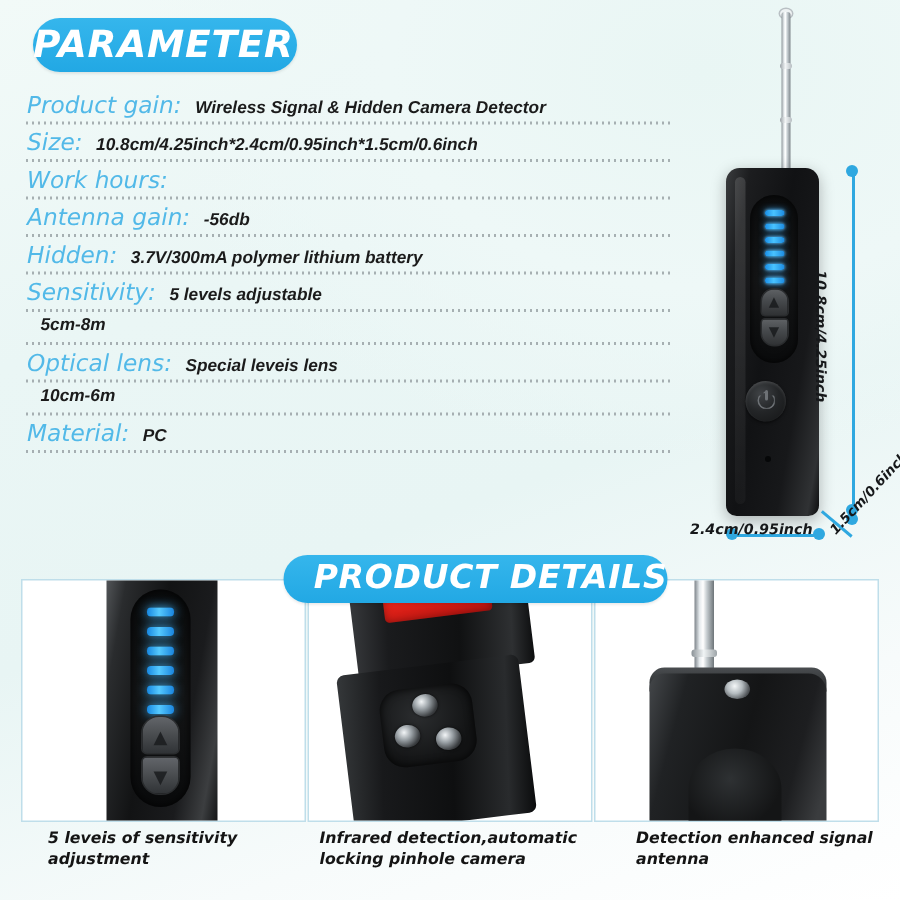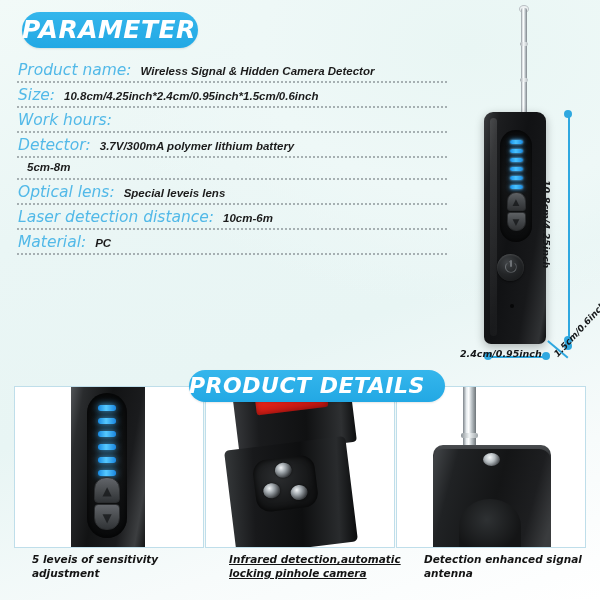--- a/index.html
+++ b/index.html
@@ -29,21 +29,21 @@
   }
 
   .pill-badge {
     display: inline-block;
     background: linear-gradient(180deg, #35b6ec 0%, #22a8e4 100%);
     color: #ffffff;
     font-weight: bold;
     font-style: italic;
     letter-spacing: 0.5px;
     border-radius: 40px;
-    text-align: left;
+    text-align: right;
     white-space: nowrap;
     box-shadow: 0 1px 2px rgba(0,0,0,0.10);
   }
 
   #parameter-badge {
     position: absolute;
     left: 22px; top: 12px;
     width: 176px; height: 36px;
     line-height: 36px;
     font-size: 25px;
@@ -301,21 +301,21 @@
     top: 166px;
     width: 190px;
     color: #141414;
     font-size: 10.5px;
     font-style: italic;
     font-weight: bold;
     line-height: 14px;
     font-family: "DejaVu Sans", sans-serif;
   }
   #caption-1 { left: 32px; width: 175px; }
-  #caption-2 { left: 229px; width: 185px; text-decoration: underline; }
+  #caption-2 { left: 213px; width: 185px; }
   #caption-3 { left: 424px; width: 175px; }
 
   
   #p1-body {
     position: absolute;
     left: 56px; top: -8px;
     width: 74px; height: 178px;
     background: linear-gradient(100deg, #56595c 0%, #2a2c2e 14%, #121314 42%, #1a1b1d 70%, #3c3e40 88%, #0d0e0f 100%);
   }
   #p1-recess {
@@ -440,51 +440,58 @@
 
 <div id="page">
 
   <div id="top-section">
 
     <div class="pill-badge" id="parameter-badge">PARAMETER</div>
 
     <div id="param-table">
 
       <div class="param-row">
-        <span class="param-label">Product name:</span>
+        <span class="param-label">Product gain:</span>
         <span class="param-value">Wireless Signal &amp; Hidden Camera Detector</span>
       </div>
 
       <div class="param-row">
         <span class="param-label">Size:</span>
         <span class="param-value">10.8cm/4.25inch*2.4cm/0.95inch*1.5cm/0.6inch</span>
       </div>
 
       <div class="param-row">
         <span class="param-label">Work hours:</span>
       </div>
 
-
-      <div class="param-row">
-        <span class="param-label">Detector:</span>
+      <div class="param-row">
+        <span class="param-label">Antenna gain:</span>
+        <span class="param-value">-56db</span>
+      </div>
+
+      <div class="param-row">
+        <span class="param-label">Hidden:</span>
         <span class="param-value">3.7V/300mA polymer lithium battery</span>
       </div>
 
+      <div class="param-row">
+        <span class="param-label">Sensitivity:</span>
+        <span class="param-value">5 levels adjustable</span>
+      </div>
 
       <div class="param-row">
         <span class="param-value">5cm-8m</span>
       </div>
 
       <div class="param-row">
         <span class="param-label">Optical lens:</span>
         <span class="param-value">Special leveis lens</span>
       </div>
 
       <div class="param-row">
-        <span class="param-label">Laser detection distance:</span>
         <span class="param-value">10cm-6m</span>
       </div>
 
       <div class="param-row">
         <span class="param-label">Material:</span>
         <span class="param-value">PC</span>
       </div>
 
     </div>
 

